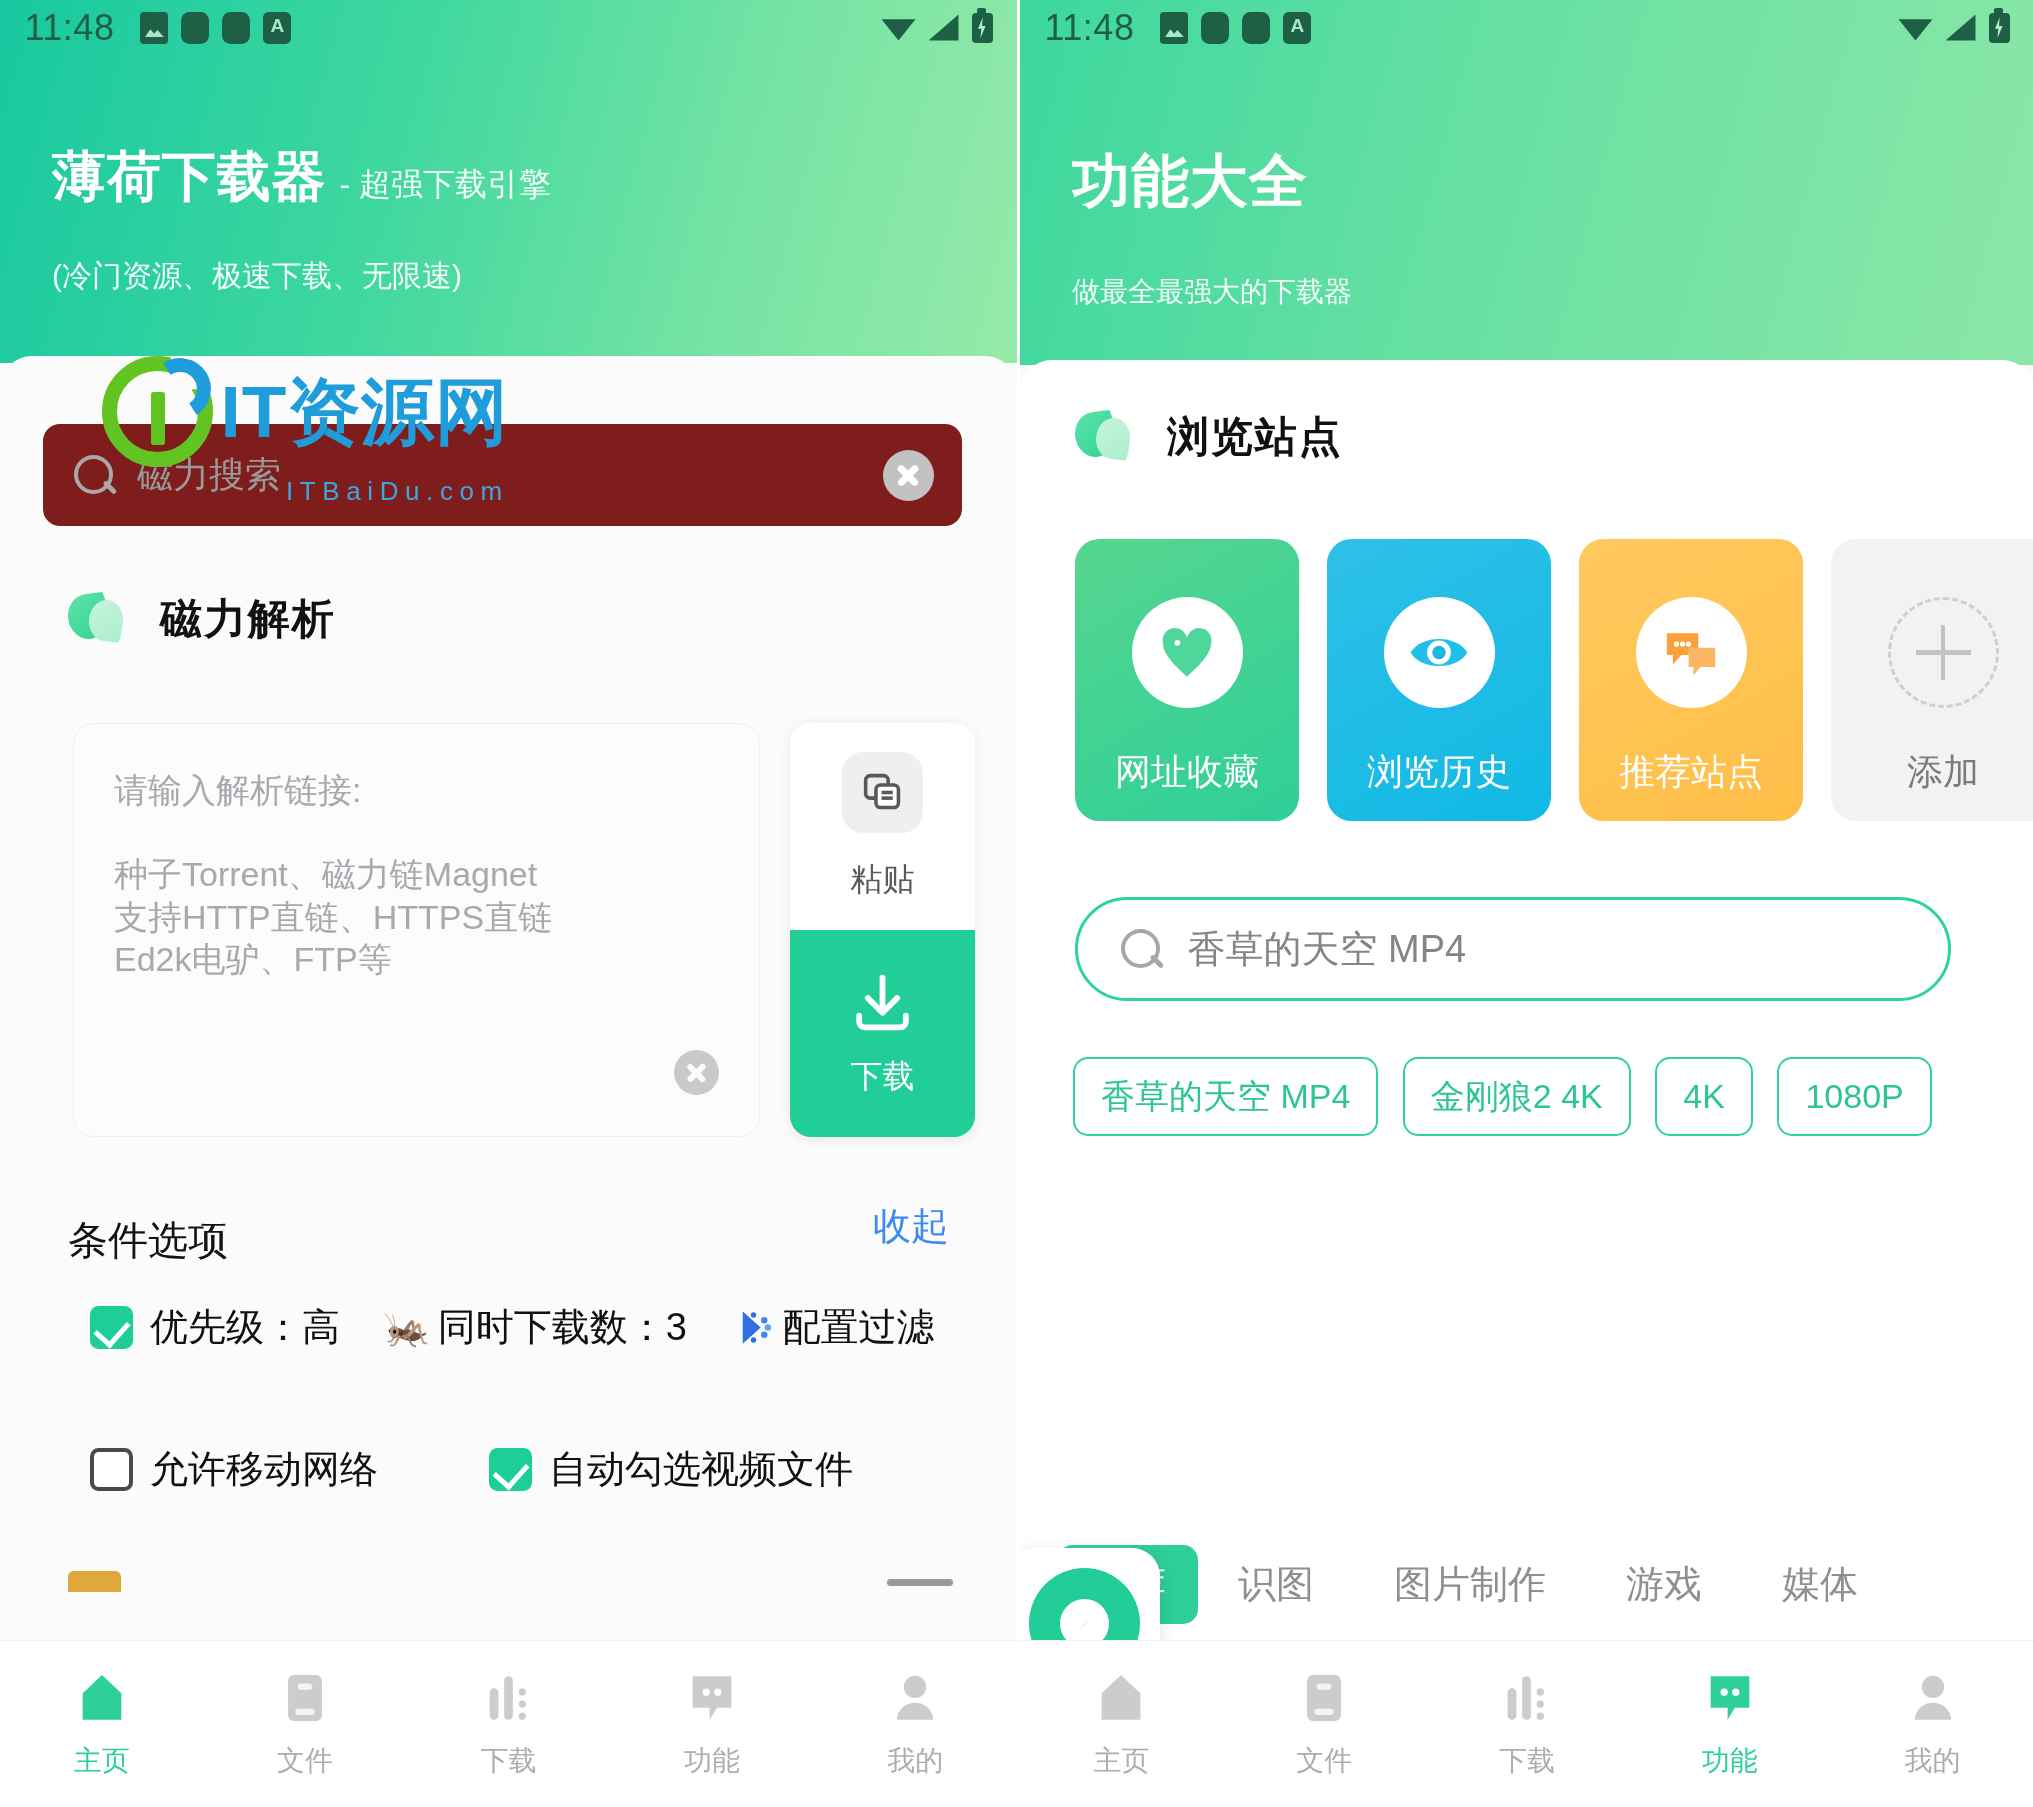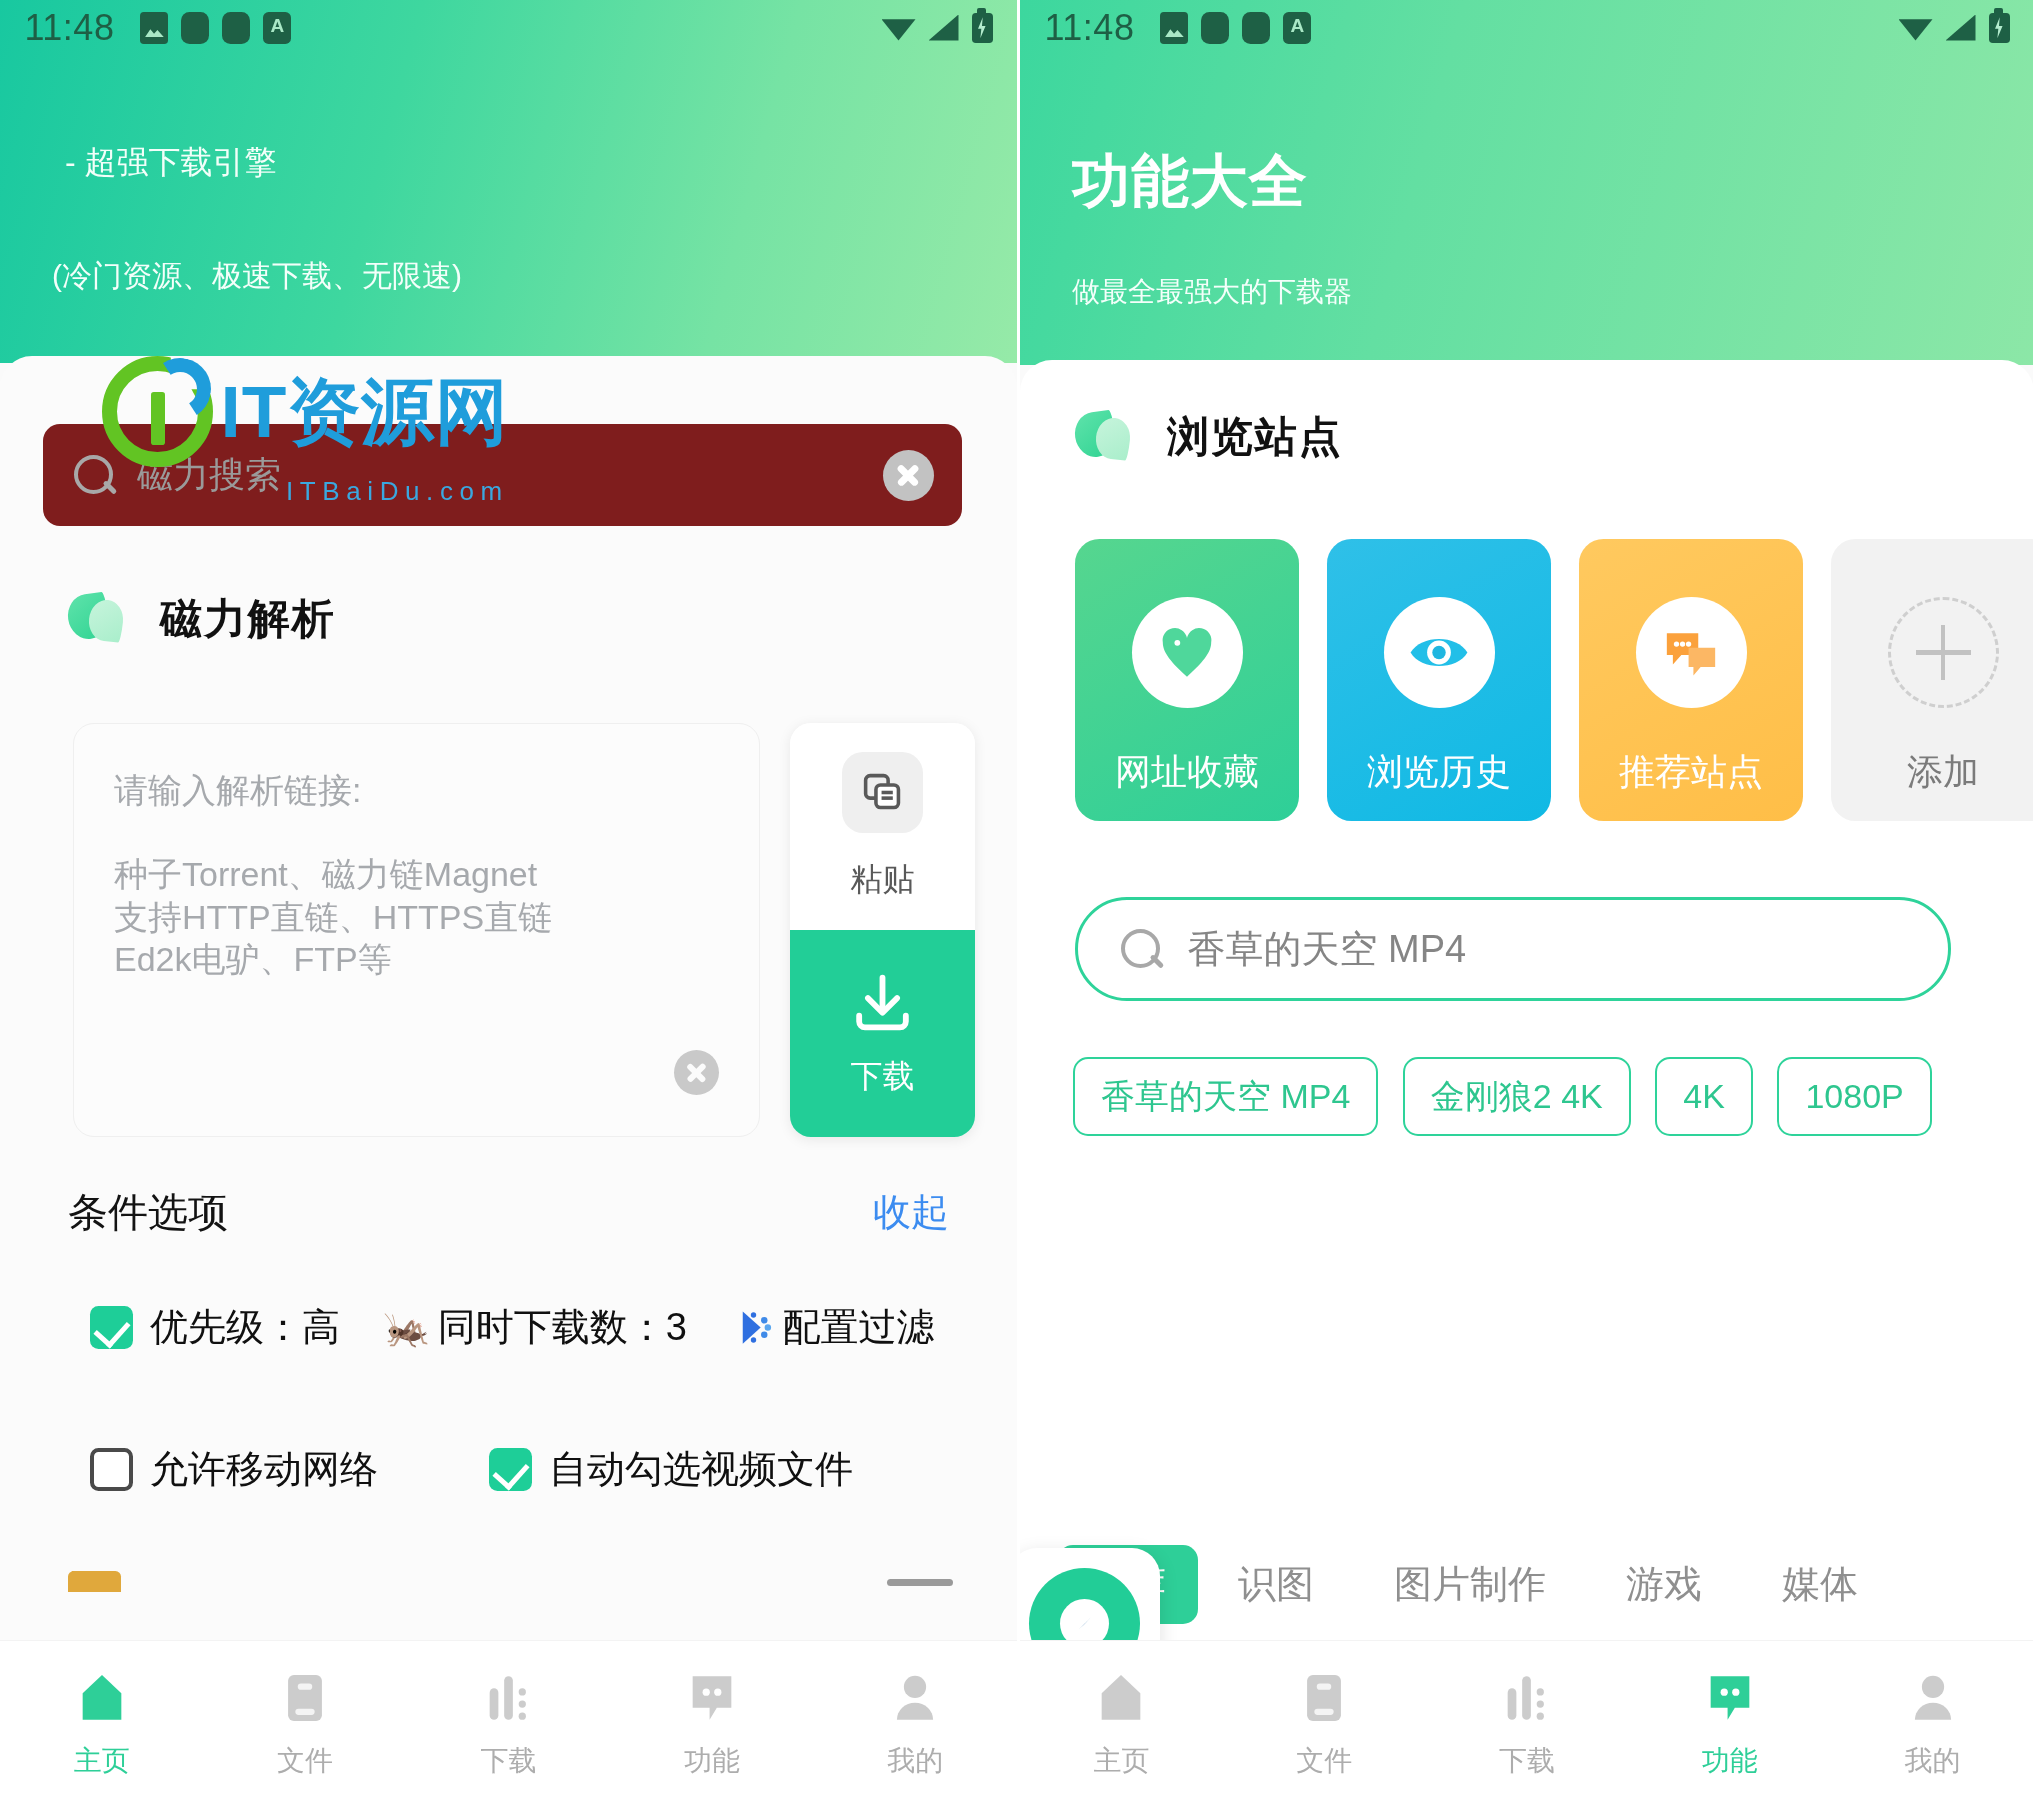--- a/index.html
+++ b/index.html
@@ -135,21 +135,21 @@
       align-items: center; justify-content: center; gap: 25px; }
   .paste-ic-wrap { width: 81px; height: 81px; background:#efefef; border-radius: 21px;
       display:flex; align-items:center; justify-content:center; }
   .btn-label { font-size: 32px; color: #595959; }
   .btn-download { flex: 1; background: #22ce97; display: flex; flex-direction: column;
       align-items: center; justify-content: center; gap: 13px; }
   .btn-download .btn-label { color: #ffffff; }
 
   
   .cond-head { position: absolute; left: 68px; top: 829px; width: 881px; display: flex; align-items: center; }
-  .cond-title { font-size: 40px; color: #131313; font-weight: 400; }
+  .cond-title { font-size: 40px; color: #131313; font-weight: 400; margin-top: 28px; }
   .cond-collapse { margin-left: auto; font-size: 38px; color: #3c8cf0; }
 
   .cond-r1 { position: absolute; left: 90px; top: 946px; display: flex; align-items: center; }
   .cond-r2 { position: absolute; left: 90px; top: 1088px; display: flex; align-items: center; width: 847px; }
   .cbx { width: 43px; height: 43px; border-radius: 8.5px; flex: none; position: relative; }
   .cbx.on { background: #1ece98; }
   .cbx.on::after { content:""; position:absolute; left:11.3px; top:7.5px; width:17px; height:26px;
      border: 5.6px solid #fff; border-top: none; border-left: none; transform: rotate(42deg); }
   .cbx.off { border: 4.7px solid #4a4a4a; background: #fff; }
   .cond-text { font-size: 38px; color: #101010; margin-left: 17px; }
@@ -239,20 +239,21 @@
             </span>
         </span>
         <span class="sb-spacer"></span>
         <span class="sb-icons-right">
           <span class="ic-wifi"></span>
           <span class="ic-signal"></span>
           <span class="ic-batt"></span>
         </span>
       </div>
       <div class="h-title">
+        <span class="h-title-main">薄荷下载器</span>
         <span class="h-title-sub">- 超强下载引擎</span>
       </div>
       <div class="h-sub">(冷门资源、极速下载、无限速)</div>
     </div>
 
     <div class="sheet">
 
       <div class="magnet-search">
         <span class="mag-ic"></span>
         <span class="mag-ph">磁力搜索</span>

